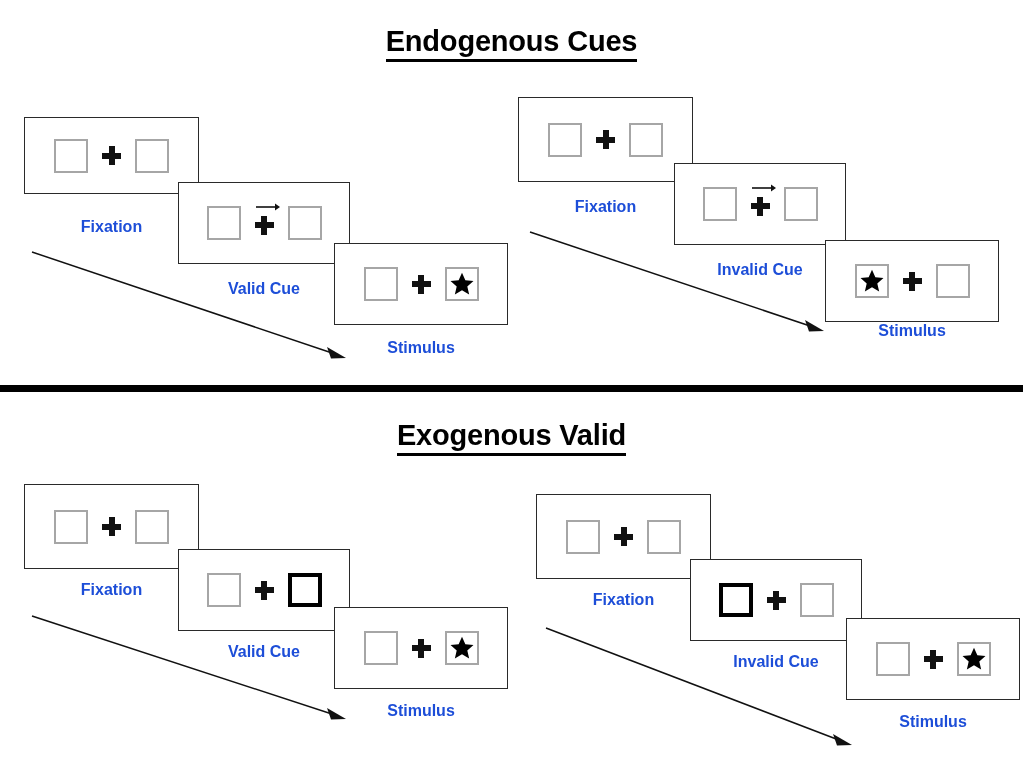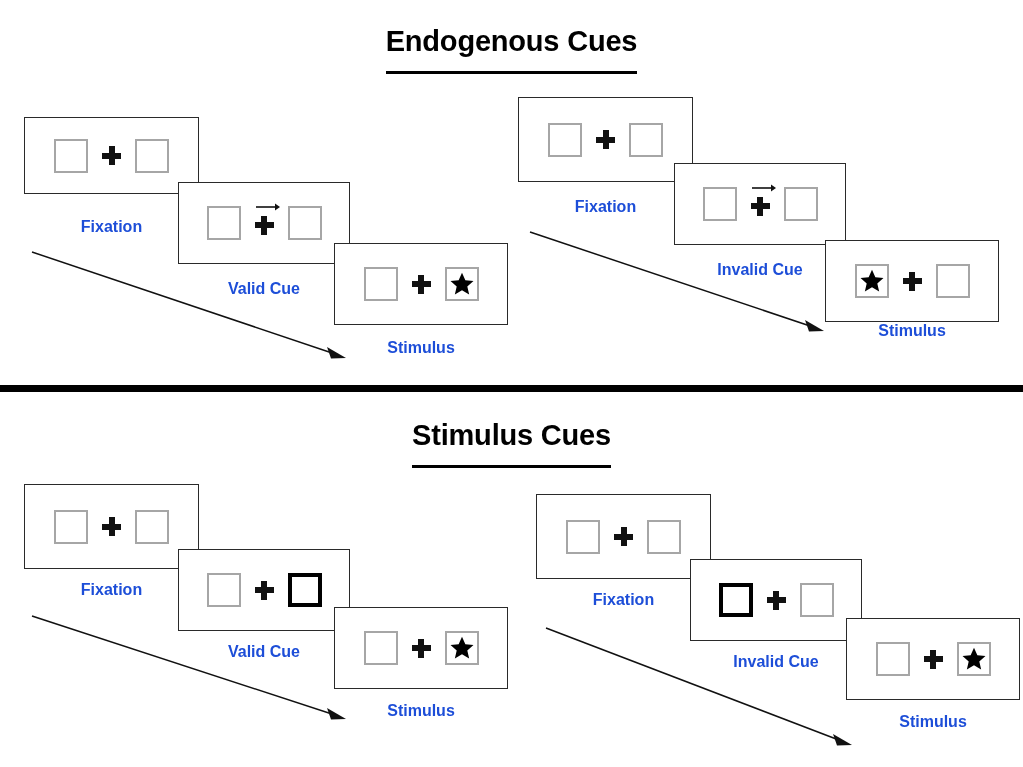--- a/index.html
+++ b/index.html
@@ -26,21 +26,21 @@
     width: 1023px;
     text-align: center;
     font-size: 29px;
     font-weight: bold;
     letter-spacing: -0.2px;
     color: #000000;
     white-space: nowrap;
   }
   .section-title span {
     border-bottom: 3px solid #000000;
-    padding-bottom: 13px;
+    padding-bottom: 1px;
     display: inline-block;
   }
 
   
   .divider {
     position: absolute;
     left: 0;
     width: 1023px;
     height: 7px;
     background: #000000;
@@ -241,21 +241,21 @@
   <div class="caption" style="left:825px; top:322px; width:174px;">Stimulus</div>
 
   <svg class="time-arrow" style="left:528px; top:228px; width:300px; height:110px;" viewBox="0 0 300 110">
     <line x1="2" y1="4" x2="288" y2="100" stroke="#111" stroke-width="1.5"></line>
     <polygon points="296,103 277,92 281,103.5" fill="#111"></polygon>
   </svg>
 
   <div class="divider" style="top:385px;"></div>
 
   <div class="section-title" style="top:419px;">
-    <span>Stimulus Cues</span>
+    <span>Exogenous Valid</span>
   </div>
 
   <div class="frame" style="left:24px; top:484px; width:175px; height:85px;">
     <div class="stim-row">
       <div class="box"></div>
       <div class="plus"></div>
       <div class="box"></div>
     </div>
   </div>
   <div class="caption" style="left:24px; top:581px; width:175px;">Fixation</div>

